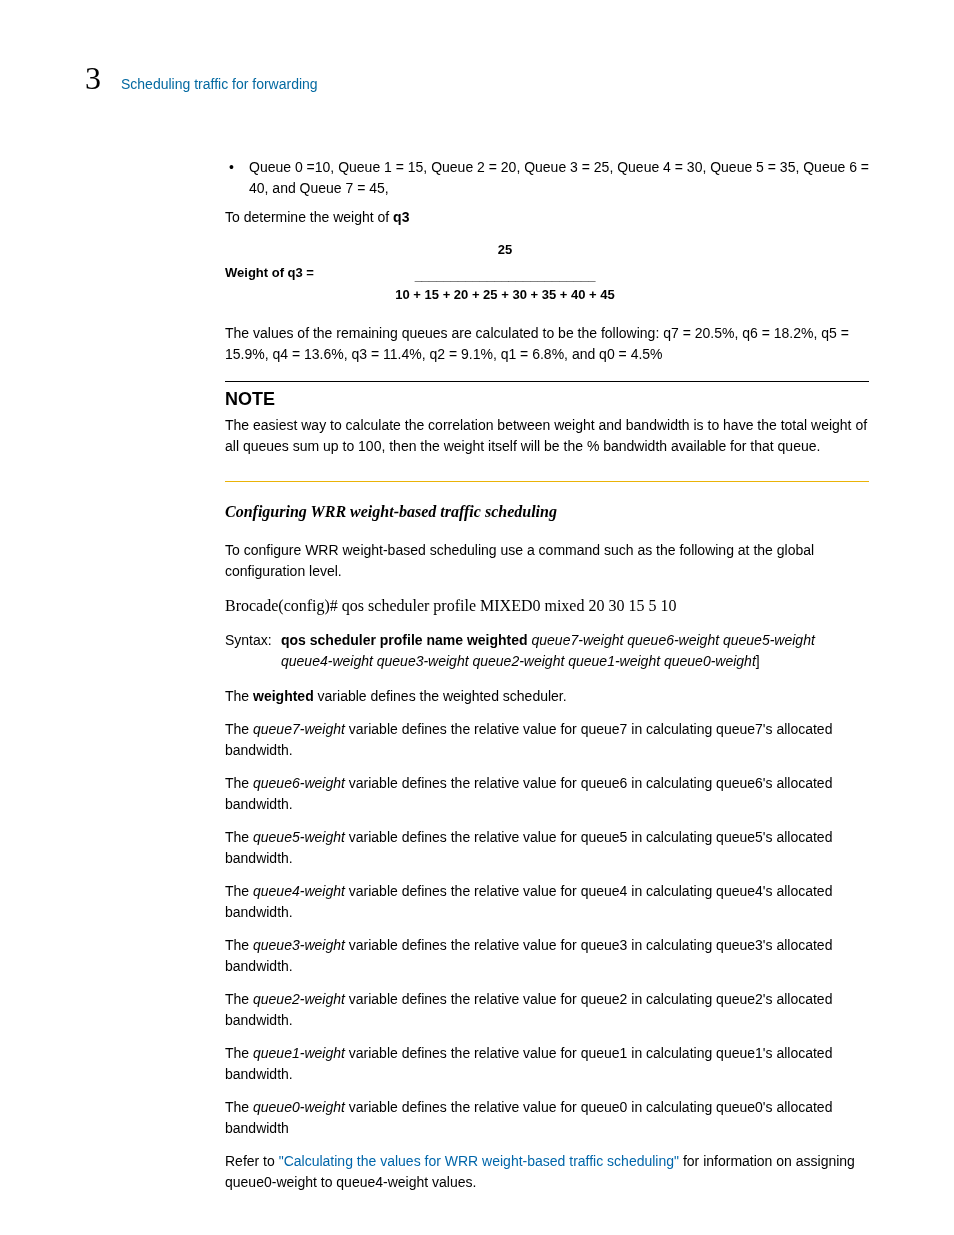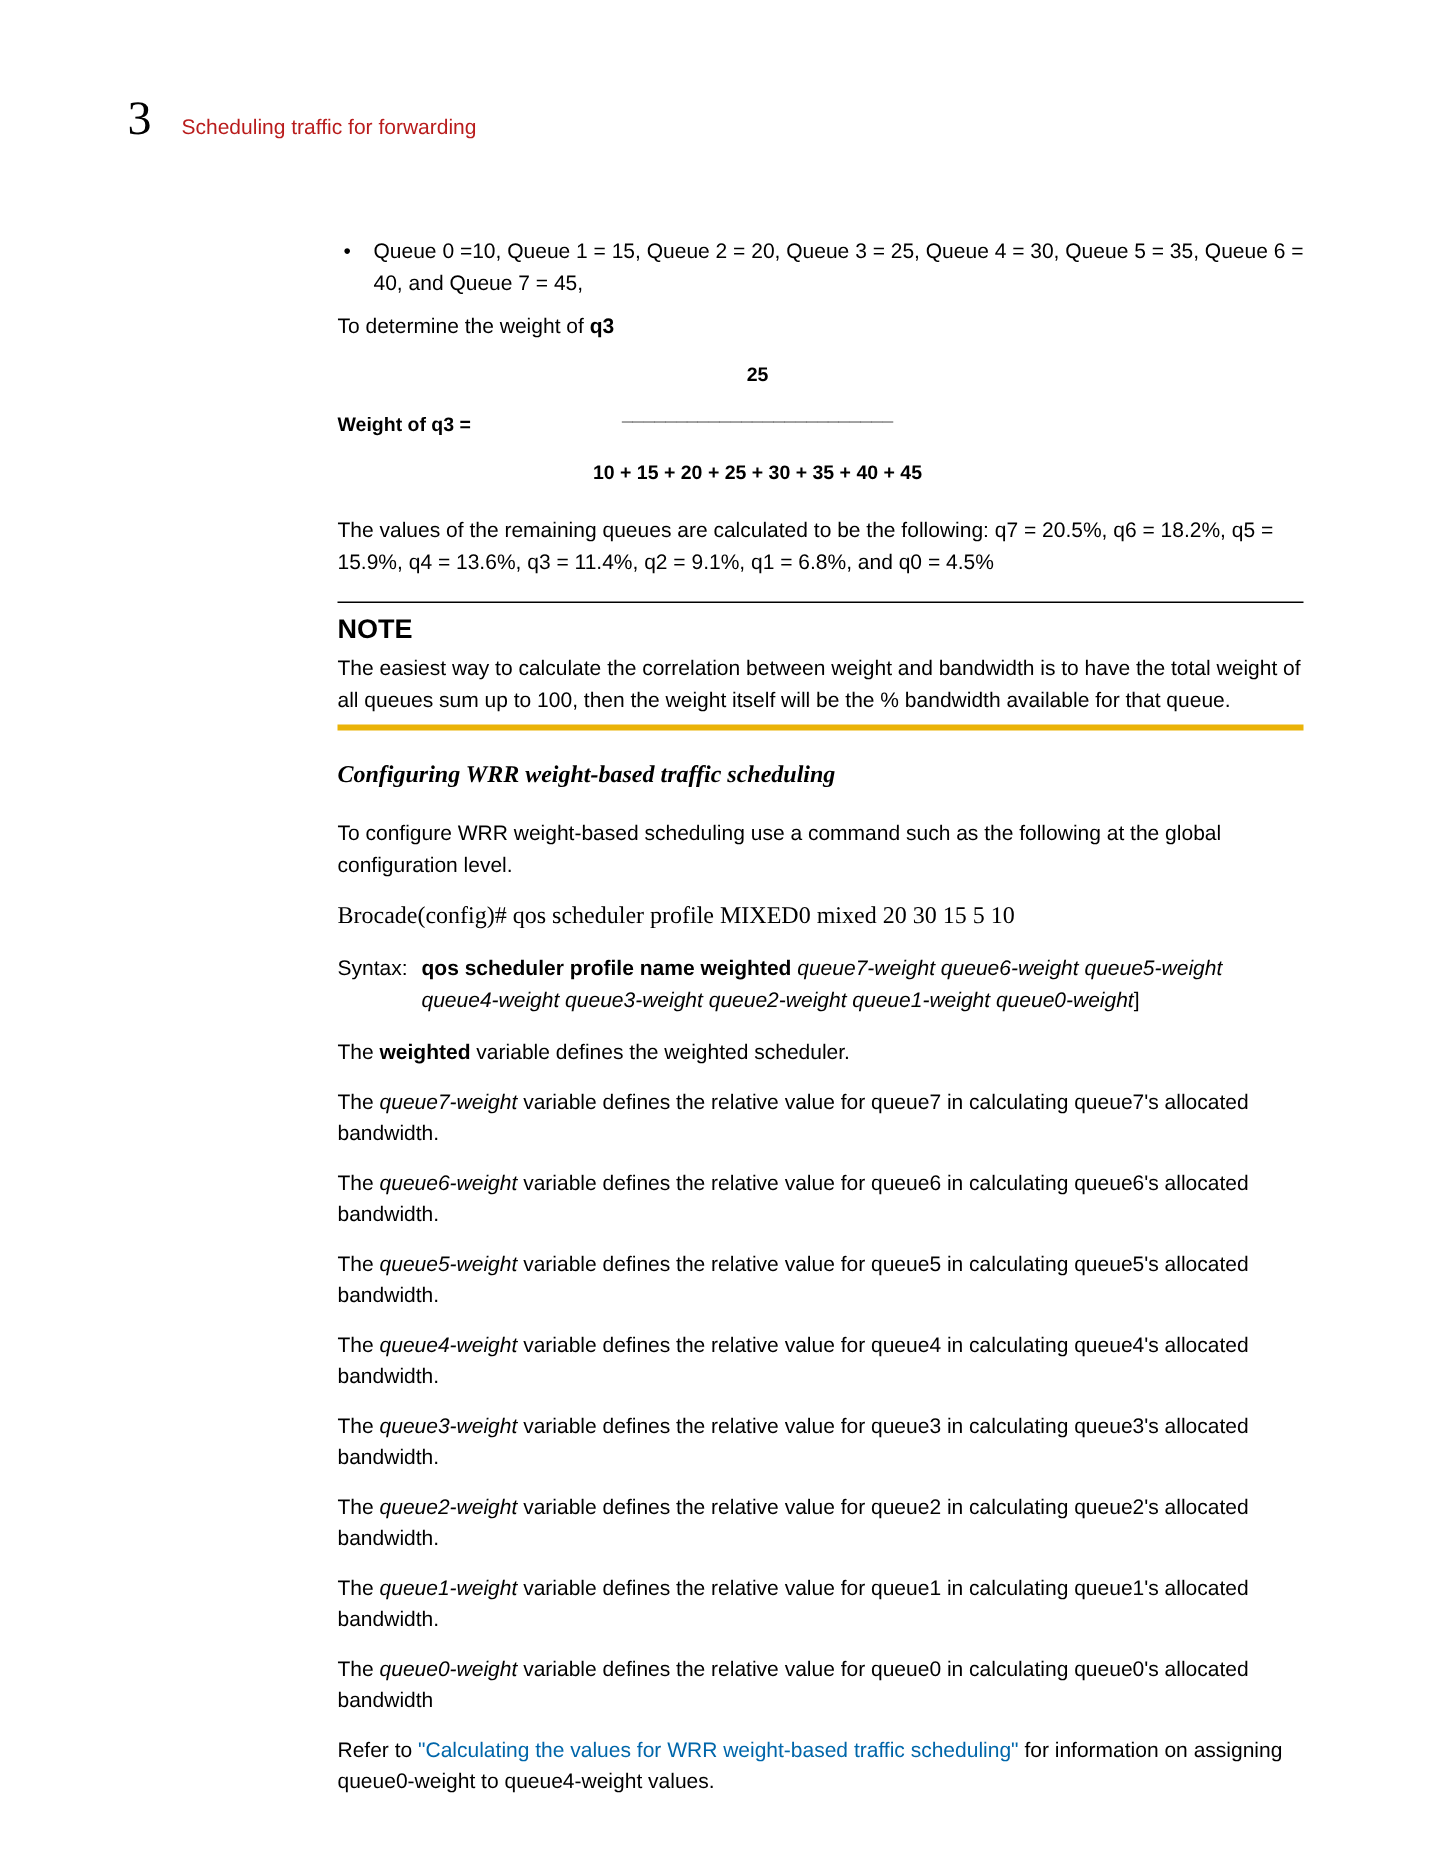--- a/index.html
+++ b/index.html
@@ -20,21 +20,21 @@
     margin-bottom: 60px;
   }
   .chapter-num {
     font-size: 32px;
     font-weight: 400;
     margin-right: 20px;
     font-family: "Times New Roman", serif;
   }
   .section-title {
     font-size: 14px;
-    color: #b91c1c;
+    color: #0369a1;
   }
   .content {
     padding-left: 140px;
     font-size: 14px;
     line-height: 1.5;
     color: #000;
   }
   .bullet {
     display: flex;
     margin-bottom: 8px;
@@ -54,34 +54,34 @@
     margin: 10px 0 18px 0;
   }
   .formula-left {
     width: 150px;
   }
   .formula-right {
     text-align: center;
     width: 260px;
   }
   .fraction-top { margin-bottom: 6px; }
-  .fraction-line { letter-spacing: 0px; margin-bottom: 20px; }
+  .fraction-line { letter-spacing: 0px; margin-bottom: 0; }
   .note-rule-top {
     border-top: 1.5px solid #000;
     margin-top: 16px;
     padding-top: 4px;
   }
   .note-label {
     font-weight: bold;
     font-size: 18px;
     margin-bottom: 2px;
   }
   .note-rule-bottom {
-    border-bottom: 4px solid #eab308;
-    padding-bottom: 6px;
+    border-bottom: 1px solid #eab308;
+    padding-bottom: 24px;
     margin-bottom: 8px;
   }
   .h2-italic {
     font-style: italic;
     font-size: 16px;
     font-family: "Times New Roman", serif;
     font-weight: bold;
     margin: 18px 0 16px 0;
   }
   .code {

